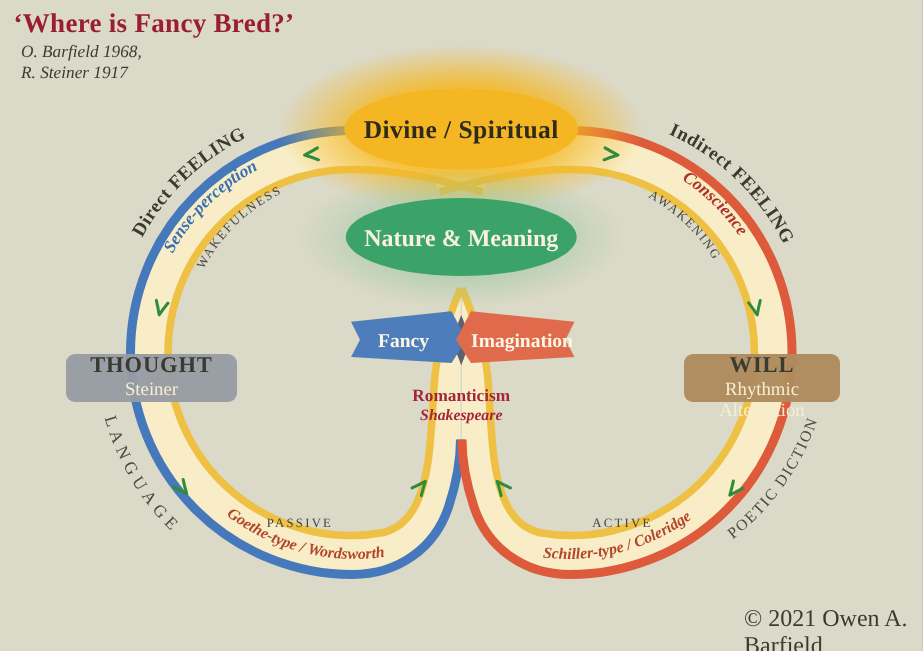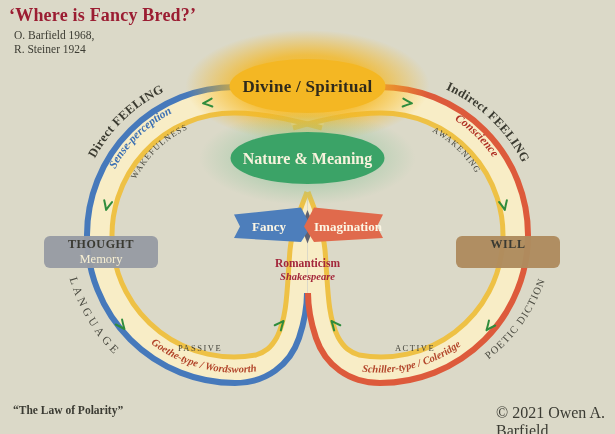--- a/index.html
+++ b/index.html
@@ -5,25 +5,25 @@
   html,body { margin:0; padding:0; background:#b9b7a8; }
   .stage {
     position:relative; width:615px; height:434px; overflow:hidden;
     background:#DBD9C8;
     font-family:"Liberation Serif","DejaVu Serif",serif;
   }
   .abs { position:absolute; }
   .title { left:9px; top:5px; font-size:18px; font-weight:bold; color:#9B1D32; letter-spacing:0.2px; }
   .attr1 { left:14px; top:29px; }
   .attr2 { left:14px; top:43px; }
-  .attr1,.attr2 { font-size:11.5px; color:#3C3C33; }
+  .attr1,.attr2 { font-size:11.5px; font-style:italic; color:#3C3C33; }
   .box { border-radius:6px; text-align:center; box-sizing:border-box; padding-top:1px; }
   .thought-box { left:44px; top:236px; width:114px; height:32px; background:rgba(151,155,163,0.96); }
   .will-box   { left:456px; top:236px; width:104px; height:32px; background:rgba(174,139,94,0.97); }
-  .box-title { font-size:12px; font-weight:bold; color:#3A3A32; letter-spacing:0.6px; line-height:15px; }
+  .box-title { font-size:15px; font-weight:bold; color:#3A3A32; letter-spacing:0.6px; line-height:15px; }
   .box-sub   { font-size:12.5px; color:#F6EED2; line-height:14px; }
   .footer-left  { left:13px;  top:404px; font-size:11.5px; font-weight:bold; color:#3B3B33; }
   .footer-right { left:496px; top:404px; font-size:16px; color:#3B3B33;font-family:Liberation Serif, serif; }
 
   svg { position:absolute; left:0; top:0; }
   .t-outer  { font-size:12.5px; font-weight:600; fill:#3A3A30; letter-spacing:0.4px; }
   .t-band-blue { font-size:11.5px; font-weight:bold; font-style:italic; fill:#3A6FB3; }
   .t-band-red  { font-size:11.5px; font-weight:bold; font-style:italic; fill:#B03226; }
   .t-small  { font-size:8.5px; fill:#45453C; letter-spacing:1.2px; }
   .t-lang   { font-size:11.5px; fill:#4A4A40; letter-spacing:3.5px; }
@@ -141,25 +141,25 @@
     <polygon points="234,214.5 301,207.5 311,226.5 301,242 234,238 240,226.5" fill="#4D7EBB"></polygon>
     <polygon points="383,214.5 314,207.5 304,226.5 314,242 383,238 377,226.5" fill="#E06A4C"></polygon>
     <text class="t-banner" x="269" y="231" text-anchor="middle">Fancy</text>
     <text class="t-banner" x="348" y="231" text-anchor="middle">Imagination</text>
     <text class="t-rom" x="307.5" y="267" text-anchor="middle">Romanticism</text>
     <text class="t-shake" x="307.5" y="280" text-anchor="middle">Shakespeare</text>
   </svg>
 
   <div class="abs title">‘Where is Fancy Bred?’</div>
   <div class="abs attr1">O. Barfield 1968,</div>
-  <div class="abs attr2">R. Steiner 1924</div>
+  <div class="abs attr2">R. Steiner 1917</div>
 
   <div class="abs box thought-box">
     <div class="box-title">THOUGHT</div>
-    <div class="box-sub">Memory</div>
+    <div class="box-sub">Steiner</div>
   </div>
   <div class="abs box will-box">
     <div class="box-title">WILL</div>
+    <div class="box-sub">Rhythmic Alternation</div>
   </div>
 
-  <div class="abs footer-left">“The Law of Polarity”</div>
   <div class="abs footer-right">© 2021 Owen A. Barfield</div>
 </div>
 
 </body></html>

